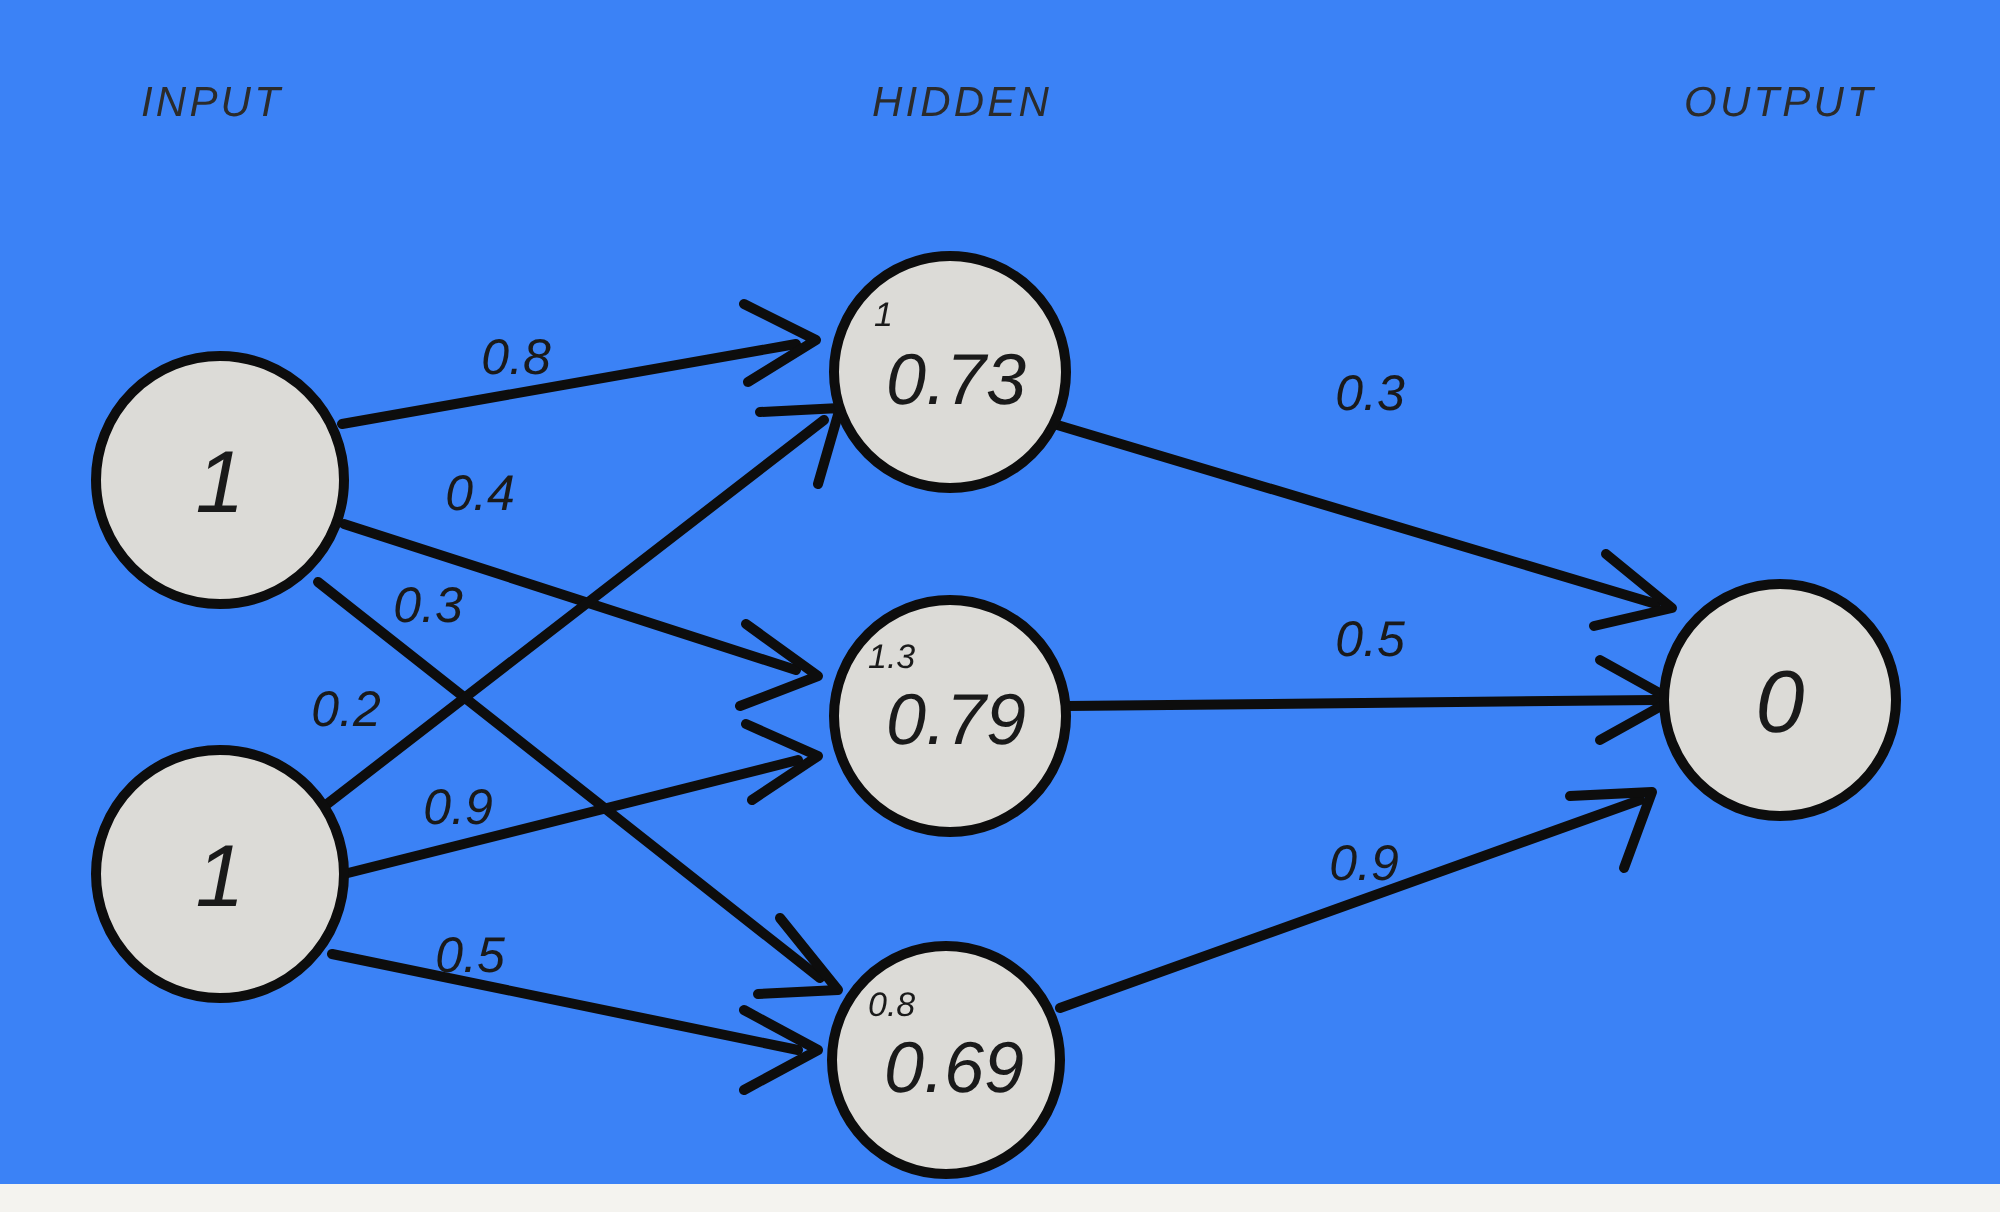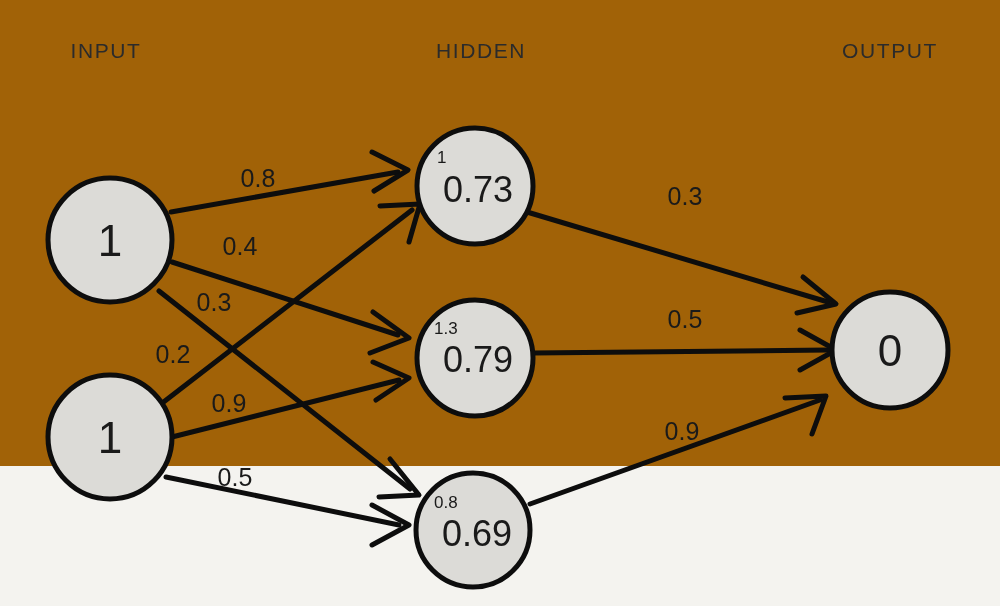--- a/index.html
+++ b/index.html
@@ -10,22 +10,23 @@
   body {
     width: 1000px;
     height: 606px;
     background: #f4f3ef;
     font-family: "Liberation Sans", sans-serif;
     overflow: hidden;
   }
   #stage {
     position: relative;
     width: 1000px;
-    height: 466px;
-    background: #a16207;
+    height: 592px;
+    background: #3b82f6;
+    font-style: italic;
   }
   svg.net {
     position: absolute;
     top: 0;
     left: 0;
     width: 1000px;
     height: 606px;
   }
   .layer-title {
     font-family: "Liberation Sans", sans-serif;

